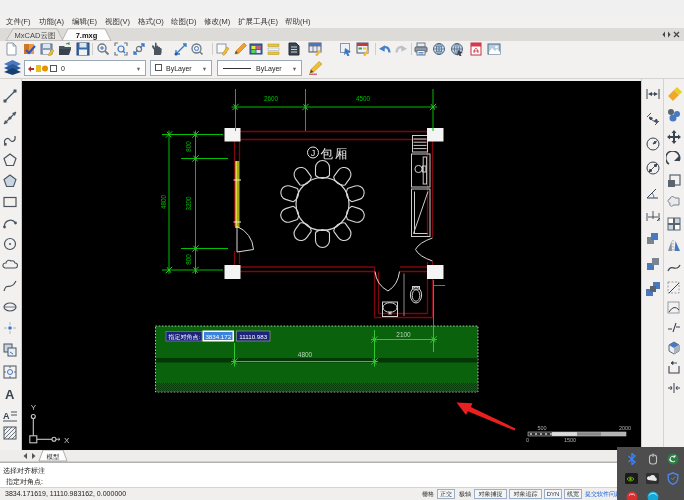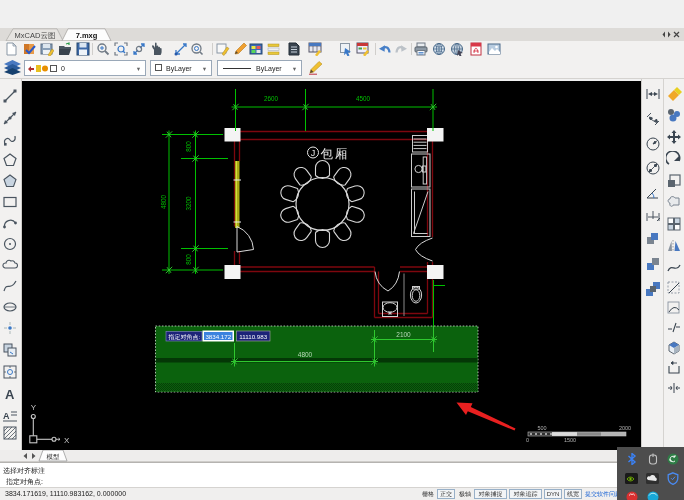--- a/index.html
+++ b/index.html
@@ -33,20 +33,31 @@
 
 #cmd{left:0;top:462px;width:684px;height:25px;background:#fff;border-top:1px solid #b5b3b0;font-size:7px;color:#222}
 
 #status{left:0;top:487px;width:684px;height:13px;background:#f0efee;border-top:1px solid #d5d3d0;font-size:7px;color:#222}
 .sbtn{position:absolute;top:1px;height:10px;border:1px solid #98b0c8;background:#f2f4f6;font-size:6px;color:#333;line-height:9px;text-align:center}
 .sflat{position:absolute;top:2px;height:10px;font-size:6px;color:#333;line-height:9px;text-align:center}
 
 #tray{left:617px;top:447px;width:67px;height:53px;background:#4d4d4d}
 </style></head><body>
 <div id="app">
+<div id="menu" class="abs">
+ <span style="left:6px">文件(F)</span>
+      <span style="left:39px">功能(A)</span>
+      <span style="left:72px">编辑(E)</span>
+      <span style="left:105px">视图(V)</span>
+      <span style="left:138px">格式(O)</span>
+      <span style="left:171px">绘图(D)</span>
+      <span style="left:204px">修改(M)</span>
+      <span style="left:238px">扩展工具(E)</span>
+      <span style="left:285px">帮助(H)</span>
+</div>
 <div id="tabbar" class="abs">
  <svg style="position:absolute;left:0;top:0" width="130" height="13" viewBox="0 0 130 13">
   <polygon points="6,12.8 13,0.8 57,0.8 63,12.8" fill="#e6e4e1" stroke="#b0aeab" stroke-width="0.8"></polygon>
   <polygon points="62,12.8 68,0.8 105,0.8 111,12.8" fill="#fdfdfd" stroke="#a8a6a3" stroke-width="0.8"></polygon>
   <text x="35" y="9.5" font-size="7.5" fill="#444" text-anchor="middle" font-family="Liberation Sans">MxCAD云图</text>
   <text x="86.5" y="9.5" font-size="7.5" fill="#111" text-anchor="middle" font-weight="bold" font-family="Liberation Sans">7.mxg</text>
  </svg>
  <svg style="position:absolute;right:4px;top:3px" width="18" height="7" viewBox="0 0 18 7">
         <path d="M3,0.5 L0.5,3.5 3,6.5 Z M6,0.5 L8.5,3.5 6,6.5 Z" fill="#444"></path>
         <path d="M12,1 L17,6 M17,1 L12,6" stroke="#444" stroke-width="1.2"></path>

